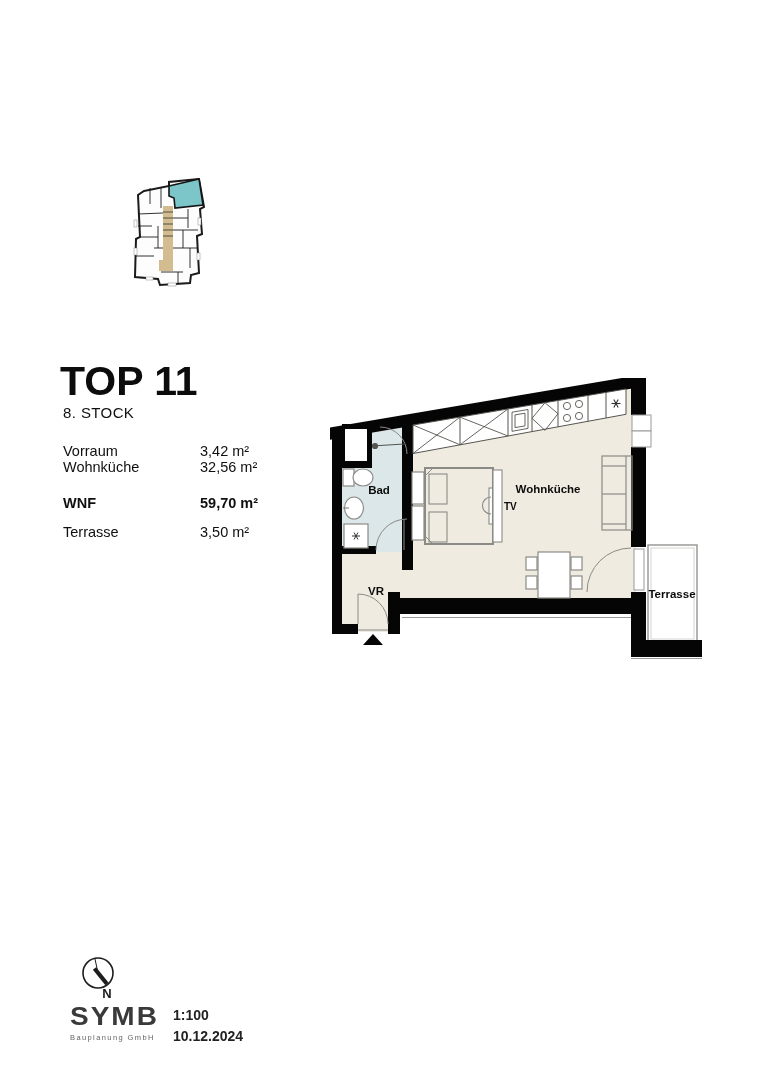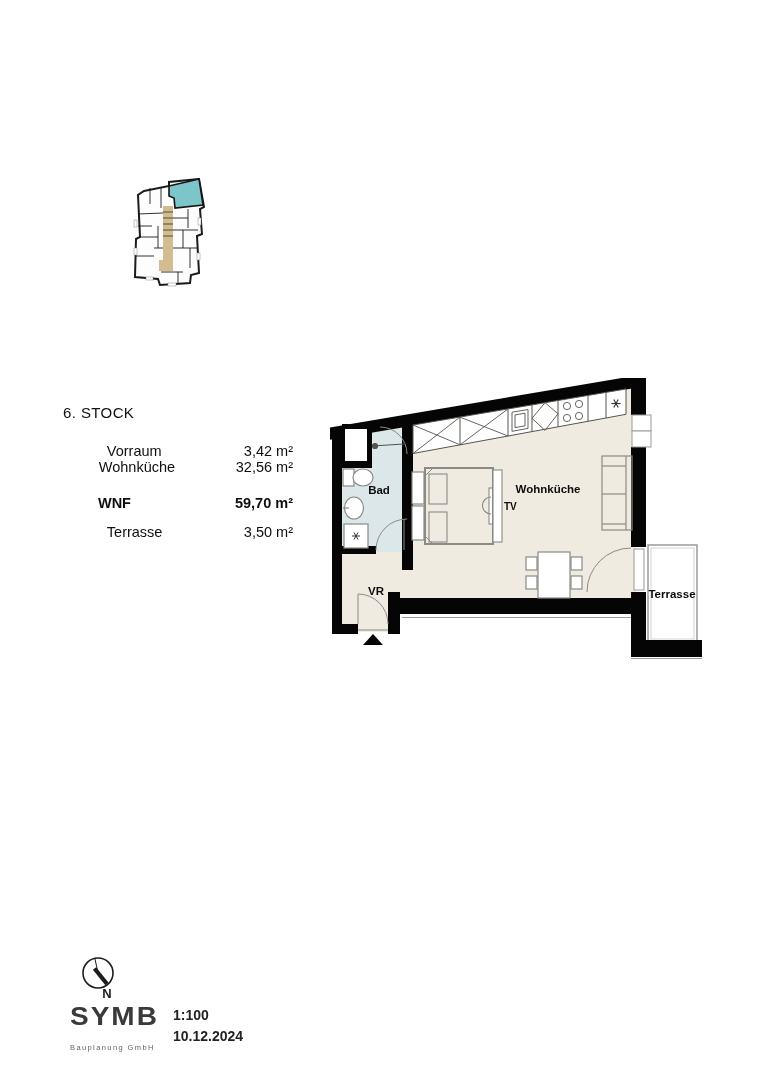--- a/index.html
+++ b/index.html
@@ -2,29 +2,29 @@
 <html lang="de"><head>
 <meta charset="utf-8">
 <style>
   html,body{margin:0;padding:0;background:#ffffff;}
   .page{position:relative;width:763px;height:1080px;background:#ffffff;overflow:hidden;
         font-family:"Liberation Sans",sans-serif;color:#111;}
   .overview{position:absolute;left:128px;top:178px;width:88px;height:115px;}
   .title{position:absolute;left:60px;top:358px;font-size:41px;font-weight:700;color:#0c0c0c;letter-spacing:0;}
   .subtitle{position:absolute;left:63px;top:404px;font-size:15px;font-weight:400;color:#111;letter-spacing:.4px;}
   .areas{position:absolute;left:63px;top:444px;width:230px;font-size:14.5px;line-height:15.5px;color:#0f0f0f;}
-  .arow{display:flex;justify-content:flex-end;}
+  .arow{display:flex;}
   .arow .lbl{width:137px;}
   .arow.total{margin-top:21px;font-weight:700;}
   .arow.extra{margin-top:13px;}
   .plan{position:absolute;left:330px;top:378px;width:375px;height:290px;}
   .compass{position:absolute;left:76px;top:952px;width:52px;height:62px;}
   .logo{position:absolute;left:70px;top:1000px;}
   .logo .word{font-size:28px;font-weight:600;letter-spacing:2px;color:#3a3a3a;transform:scaleY(.95);}
-  .logo .sub{font-size:7.5px;letter-spacing:1.4px;color:#666;margin-top:11px;}
+  .logo .sub{font-size:7.5px;letter-spacing:1.4px;color:#666;margin-top:1px;}
   .meta{position:absolute;left:173px;top:1005px;font-size:14px;font-weight:700;color:#222;line-height:21px;}
   svg text{font-family:"Liberation Sans",sans-serif;}
 </style>
 </head>
 <body>
 
 <div class="page">
 
   <svg class="overview" viewBox="0 0 88 115">
     <g>
@@ -65,21 +65,22 @@
     <g fill="#ffffff" stroke="#888" stroke-width="0.5">
       <rect x="6" y="42" width="3" height="7"></rect>
         <rect x="6" y="70" width="3" height="7"></rect>
       <rect x="70" y="40" width="3" height="7"></rect>
         <rect x="69" y="75" width="3" height="7"></rect>
       <rect x="40" y="105" width="8" height="3"></rect>
         <rect x="18" y="99" width="7" height="3"></rect>
     </g>
   </svg>
 
-  <div class="subtitle">6. STOCK</div>
+  <div class="title">TOP 11</div>
+  <div class="subtitle">8. STOCK</div>
 
   <div class="areas">
     <div class="arow">
       <span class="lbl">Vorraum</span>
       <span class="val">3,42 m²</span>
     </div>
     <div class="arow">
       <span class="lbl">Wohnküche</span>
       <span class="val">32,56 m²</span>
     </div>

